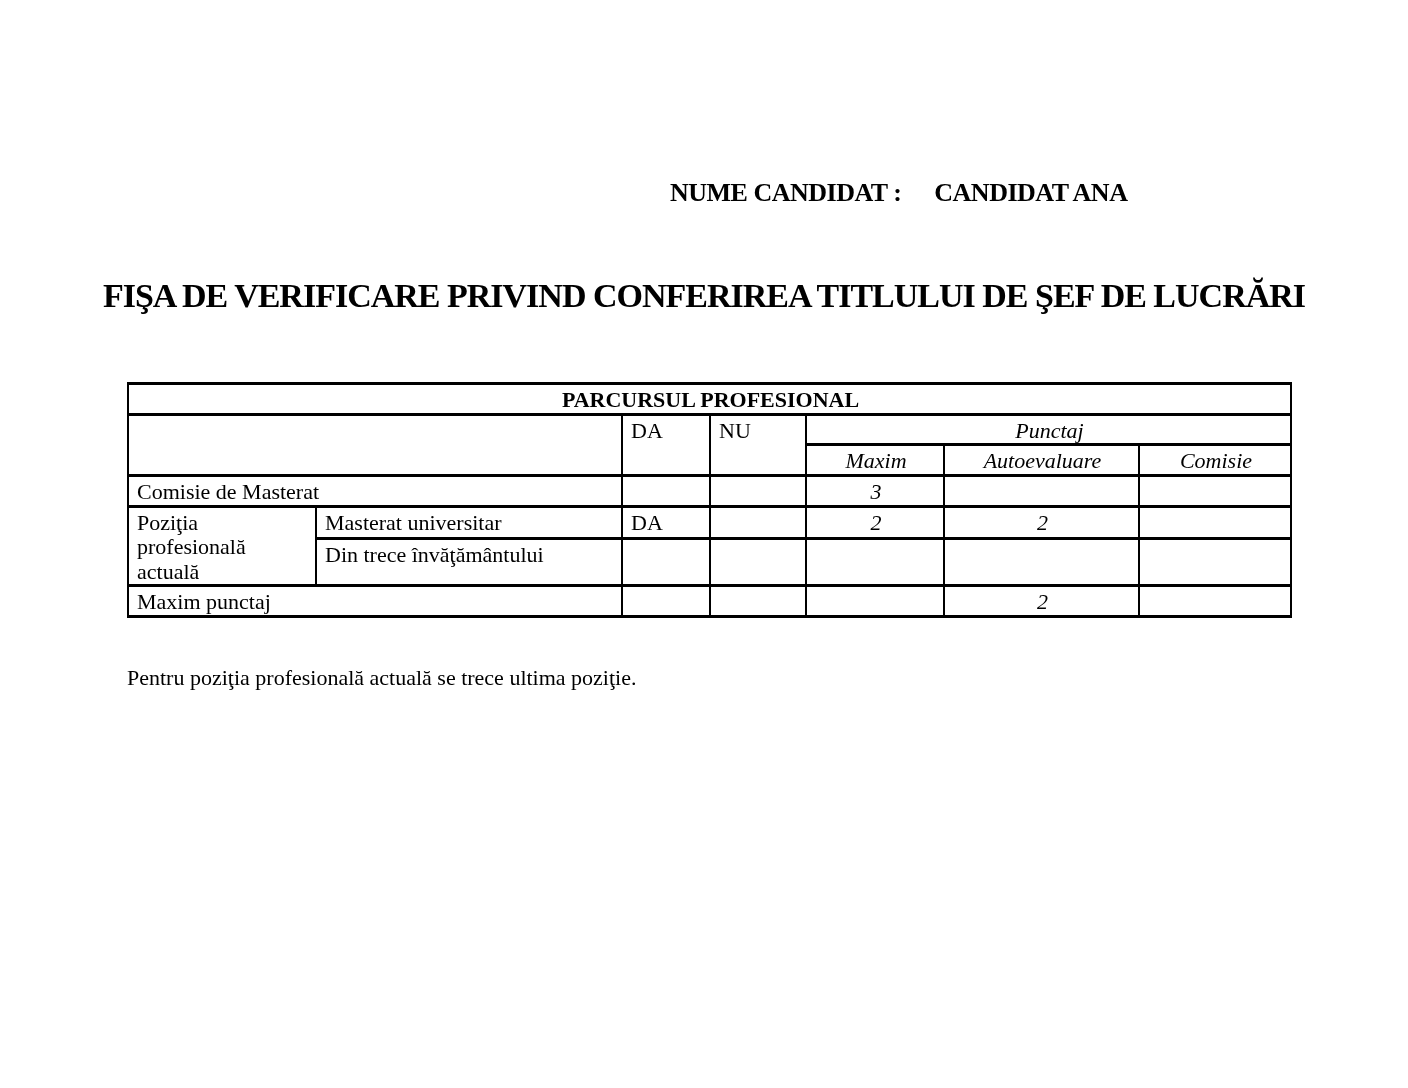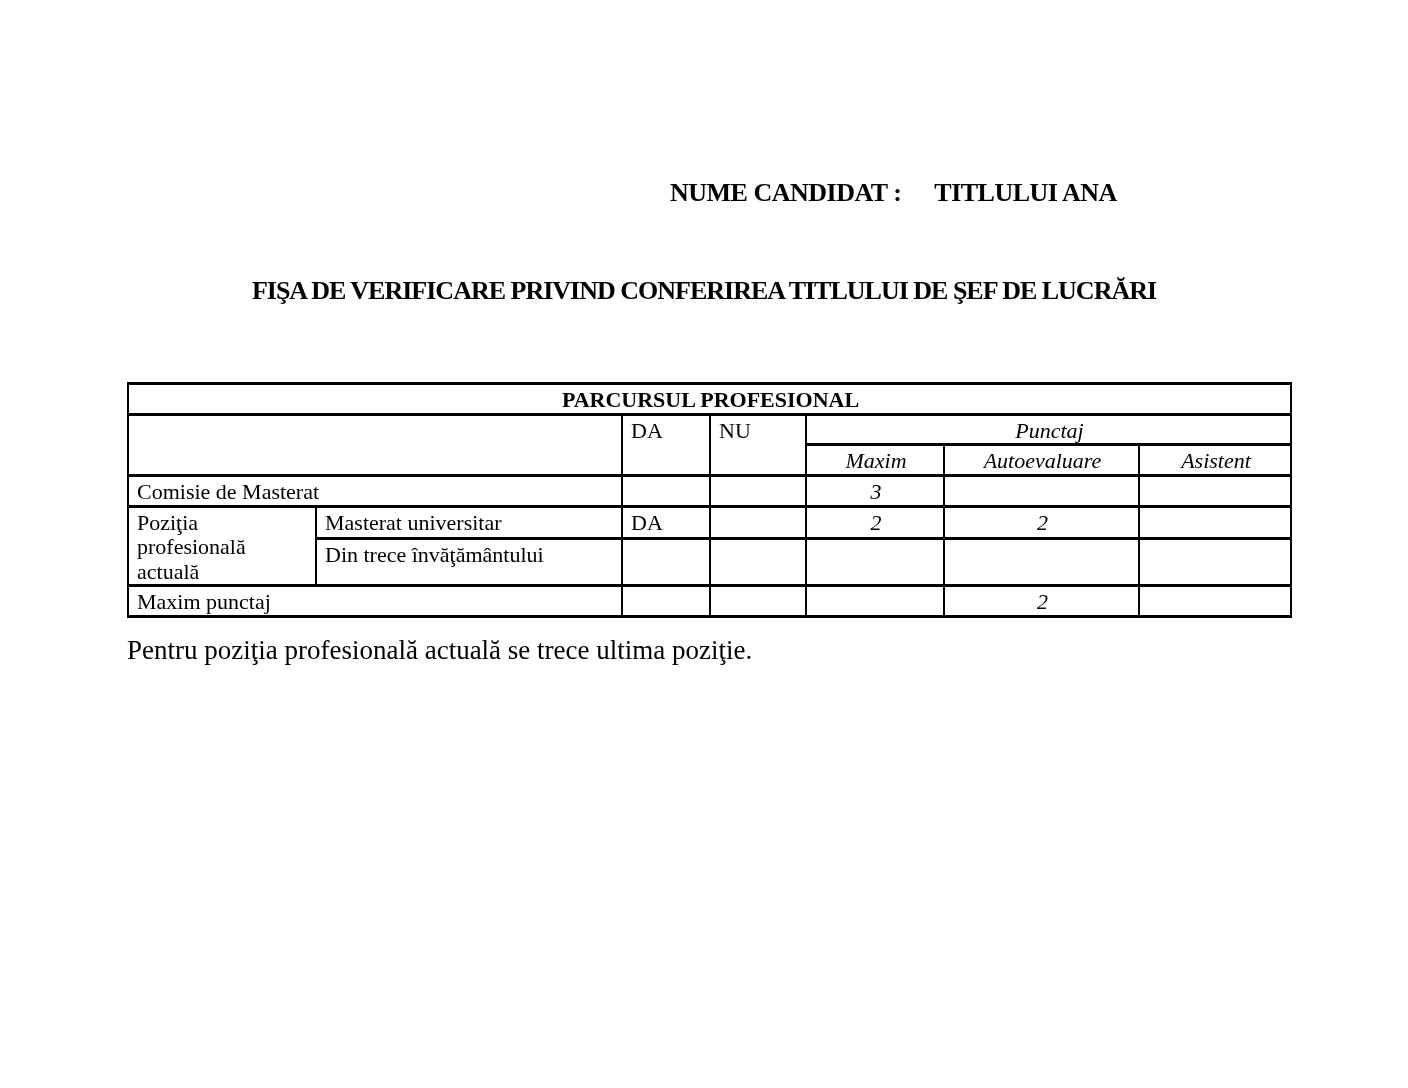--- a/index.html
+++ b/index.html
@@ -33,21 +33,21 @@
   .name-line .candidate-name {
     display: inline-block;
     margin-left: 33px;
   }
   .doc-title {
     position: absolute;
     top: 276px;
     left: 0;
     width: 1408px;
     text-align: center;
-    font-size: 26px;
+    font-size: 34px;
     font-weight: bold;
     letter-spacing: -1px;
     white-space: nowrap;
     line-height: 1.15;
   }
   .table-wrap {
     position: absolute;
     top: 382px;
     left: 127px;
   }
@@ -86,34 +86,34 @@
   }
   .big {
     font-size: 28px;
     line-height: 1.05;
   }
   td.c-big-val {
     padding-top: 2px;
   }
   .footnote {
     position: absolute;
-    top: 635px;
+    top: 665px;
     left: 127px;
-    font-size: 27px;
+    font-size: 22px;
     white-space: nowrap;
     line-height: 1.15;
   }
 </style>
 </head>
 <body>
 
 <div class="page">
 
   <div class="name-line">
-    <span>NUME CANDIDAT :</span><span class="candidate-name">TITLULUI ANA</span>
+    <span>NUME CANDIDAT :</span><span class="candidate-name">CANDIDAT ANA</span>
   </div>
 
   <div class="doc-title">FIŞA DE VERIFICARE PRIVIND CONFERIREA TITLULUI DE ŞEF DE LUCRĂRI</div>
 
   <div class="table-wrap">
     <table class="main">
       <colgroup>
         <col style="width:188px">
         <col style="width:306px">
         <col style="width:88px">
@@ -128,21 +128,21 @@
         </tr>
         <tr style="height:26px">
           <td colspan="2" rowspan="2"></td>
           <td rowspan="2" class="c-danu">DA</td>
           <td rowspan="2" class="c-danu">NU</td>
           <td colspan="3" class="c-center">Punctaj</td>
         </tr>
         <tr style="height:25px">
           <td class="c-center">Maxim</td>
           <td class="c-center">Autoevaluare</td>
-          <td class="c-center">Asistent</td>
+          <td class="c-center">Comisie</td>
         </tr>
         <tr style="height:29px">
           <td colspan="2">Comisie de Masterat</td>
           <td></td>
           <td></td>
           <td class="c-center">3</td>
           <td class="c-center"></td>
           <td class="c-center"></td>
         </tr>
         <tr style="height:30px">

